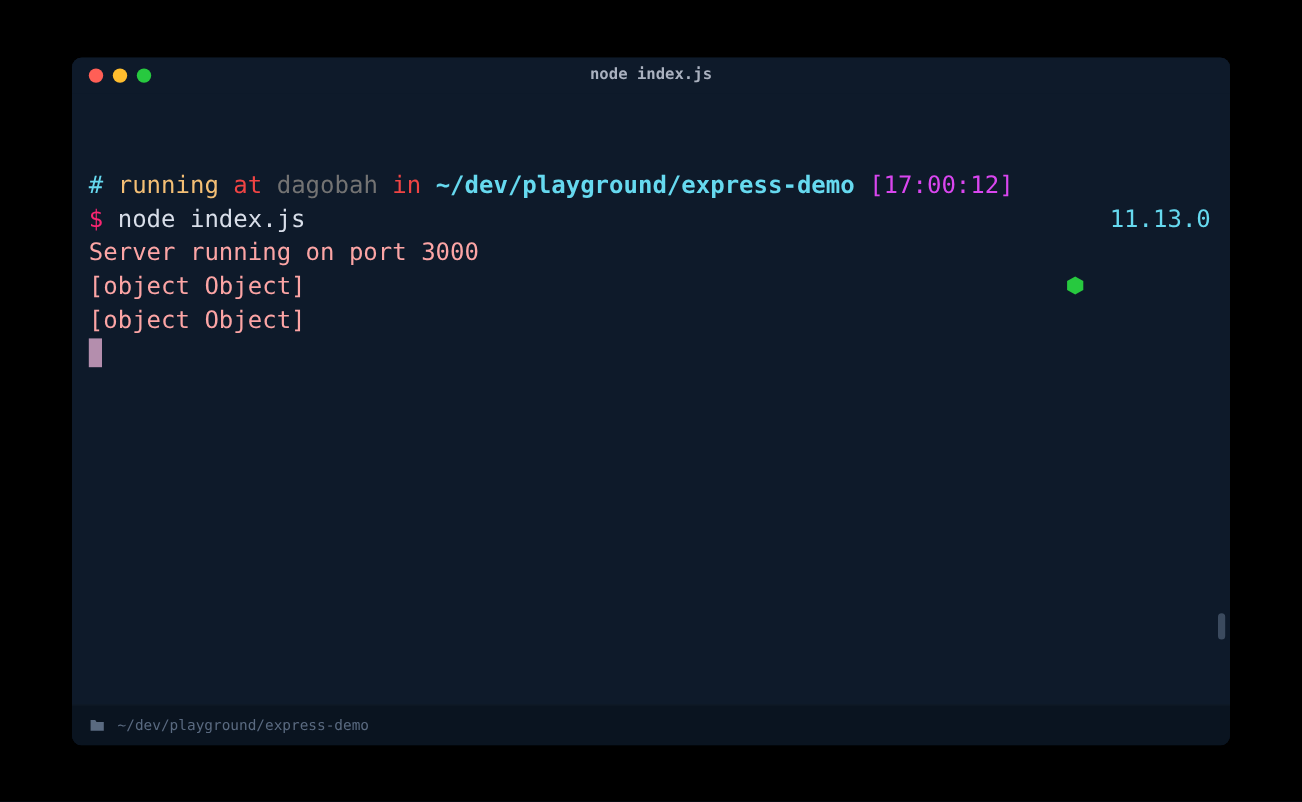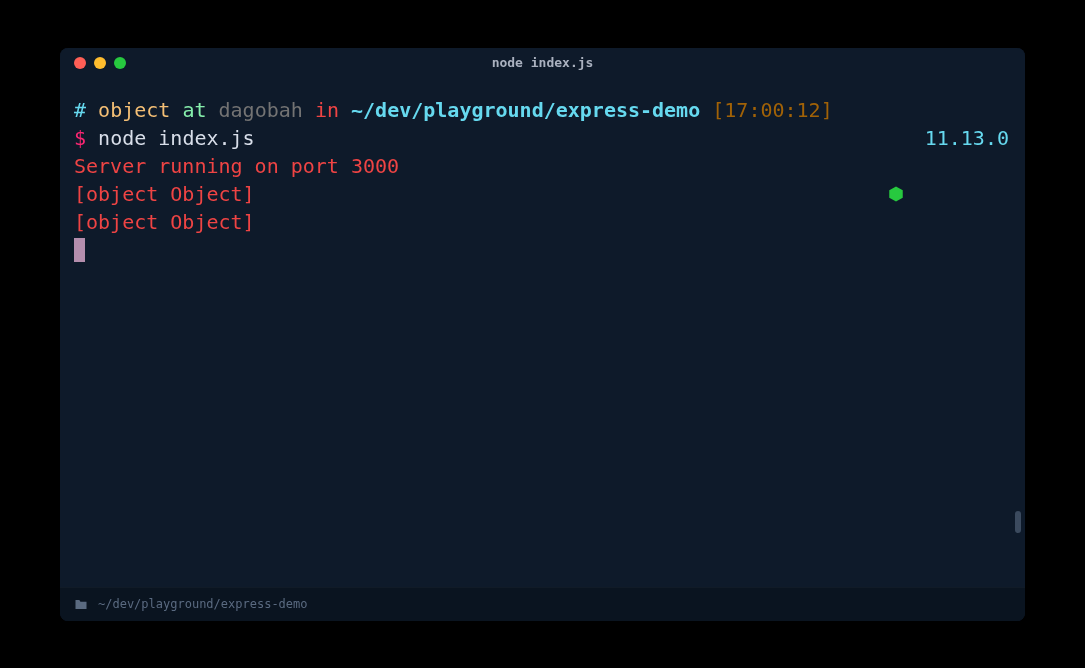--- a/index.html
+++ b/index.html
@@ -76,25 +76,25 @@
 
     .prompt-line {
       display: flex;
       align-items: baseline;
       flex-wrap: wrap;
       white-space: pre;
     }
 
     .c-hash { color: #66d9ef; }
     .c-user { color: #f4bf75; }
-    .c-at   { color: #86efac; }
+    .c-at   { color: #ef4444; }
     .c-host { color: #737373; }
     .c-in   { color: #ef4444; }
     .c-path { color: #66d9ef; font-weight: 600; }
-    .c-time { color: #a16207; }
+    .c-time { color: #d946ef; margin-top: 44px; }
     .c-dollar { color: #f92672; }
     .c-cmd  { color: #d8dee9; }
     .c-version { color: #66d9ef; }
 
     .command-row {
       display: flex;
       justify-content: space-between;
       align-items: center;
       white-space: pre;
     }
@@ -116,21 +116,21 @@
       display: inline-block;
     }
 
     .hexagon-icon svg {
       width: 100%;
       height: 100%;
       display: block;
     }
 
     .output-line {
-      color: #ef4444;
+      color: #fca5a5;
       white-space: pre;
     }
 
     .cursor-block {
       display: inline-block;
       width: 11px;
       height: 24px;
       background: #b48ead;
       vertical-align: text-bottom;
       margin-top: 2px;
@@ -186,21 +186,21 @@
       <div class="traffic-light yellow"></div>
       <div class="traffic-light green"></div>
     </div>
     <div class="window-title">node index.js</div>
   </div>
 
   <div class="terminal-body">
 
     <div class="prompt-line">
       <span class="c-hash">#</span><span> </span>
-      <span class="c-user">object</span><span> </span>
+      <span class="c-user">running</span><span> </span>
       <span class="c-at">at</span><span> </span>
       <span class="c-host">dagobah</span><span> </span>
       <span class="c-in">in</span><span> </span>
       <span class="c-path">~/dev/playground/express-demo</span><span> </span>
       <span class="c-time">[17:00:12]</span>
     </div>
 
     <div class="command-row">
       <div class="command-left">
         <span class="c-dollar">$</span><span> </span>

